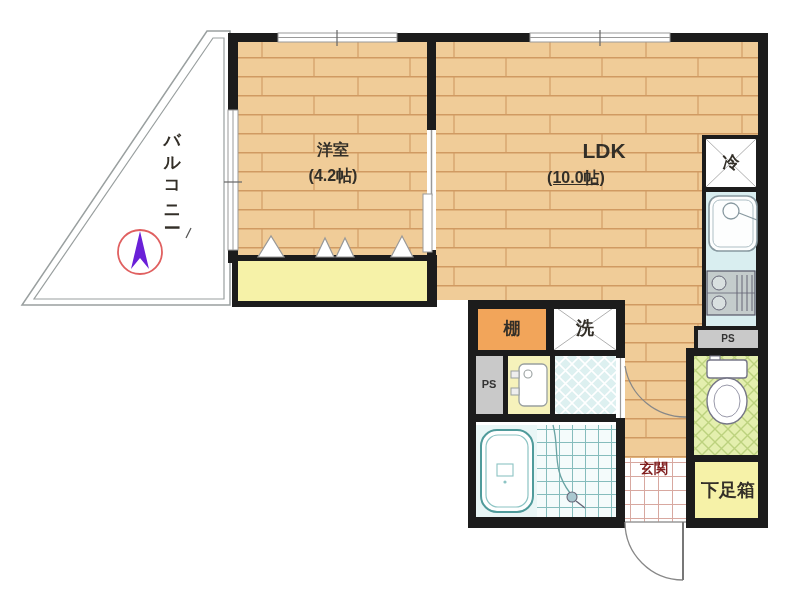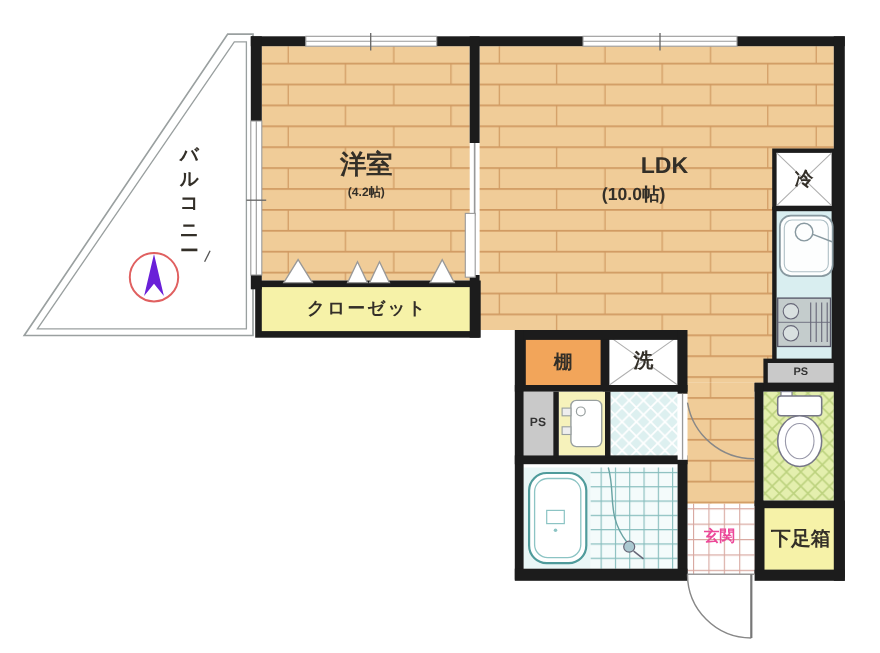--- a/index.html
+++ b/index.html
@@ -186,30 +186,29 @@
     <g>
       <rect x="710" y="356" width="10" height="5" fill="#ffffff" stroke="#778" stroke-width="1"></rect>
       <rect x="707" y="360" width="40" height="18" rx="3" fill="#ffffff" stroke="#778" stroke-width="1.4"></rect>
       <ellipse cx="727" cy="401" rx="20" ry="23" fill="#ffffff" stroke="#778" stroke-width="1.4"></ellipse>
       <ellipse cx="727" cy="401" rx="13" ry="16" fill="none" stroke="#99a" stroke-width="1"></ellipse>
     </g>
   </svg>
 
   <div class="lbl lbl-vert" style="left:172px;top:172px;font-size:17px;font-weight:600;">バルコニー</div>
 
-  <div class="lbl" style="left:333px;top:150px;font-size:24px;">洋室</div>
-  <div class="lbl" style="left:333px;top:176px;font-size:11px;text-align:right;">(4.2帖)</div>
+  <div class="lbl" style="left:333px;top:150px;font-size:16px;">洋室</div>
+  <div class="lbl" style="left:333px;top:176px;font-size:16px;text-align:right;">(4.2帖)</div>
 
   <div class="lbl" style="left:604px;top:151px;font-size:21px;">LDK</div>
-  <div class="lbl" style="left:576px;top:178px;font-size:16px;">(10.0帖)</div>
-
-  <div class="lbl" style="left:334px;top:281px;font-size:16px;letter-spacing:2px;">クローゼット</div>
+  <div class="lbl" style="left:576px;top:178px;font-size:16px;text-decoration:underline;">(10.0帖)</div>
+
 
   <div class="lbl" style="left:512px;top:329px;font-size:17px;">棚</div>
   <div class="lbl" style="left:585px;top:328px;font-size:18px;">洗</div>
   <div class="lbl" style="left:731px;top:163px;font-size:17px;">冷</div>
 
   <div class="lbl" style="left:489px;top:385px;font-size:11px;color:#333;">PS</div>
   <div class="lbl" style="left:728px;top:339px;font-size:10px;color:#333;">PS</div>
 
-  <div class="lbl" style="left:654px;top:488px;font-size:14px;color:#ec4899;">玄関</div>
+  <div class="lbl" style="left:654px;top:469px;font-size:14px;color:#7f1d1d;">玄関</div>
   <div class="lbl" style="left:728px;top:490px;font-size:18px;">下足箱</div>
 </div>
 
 </body></html>

